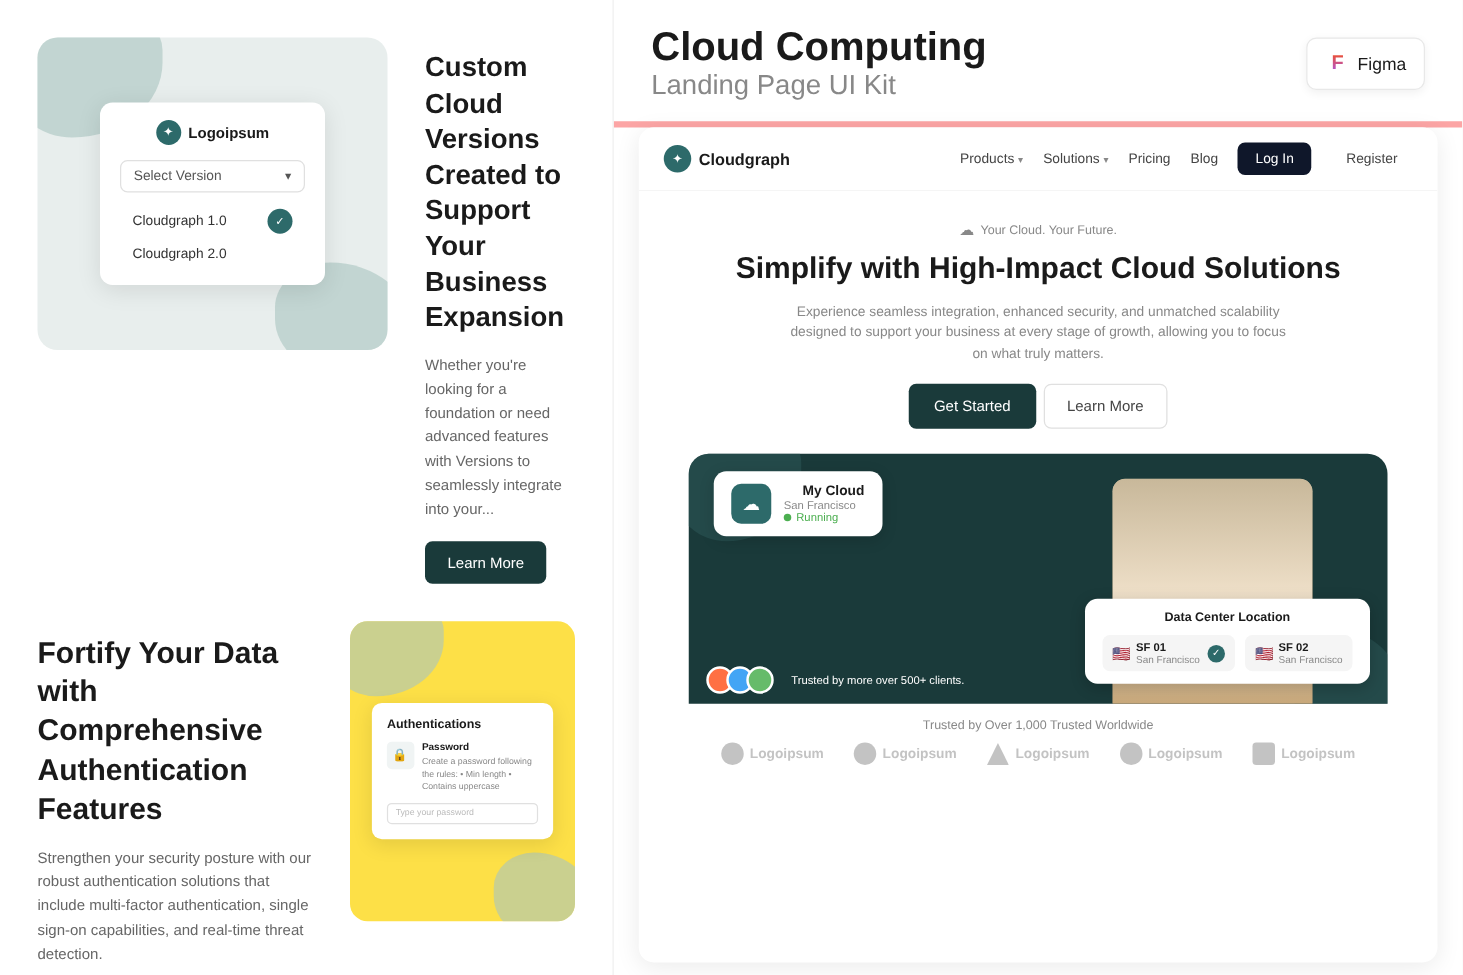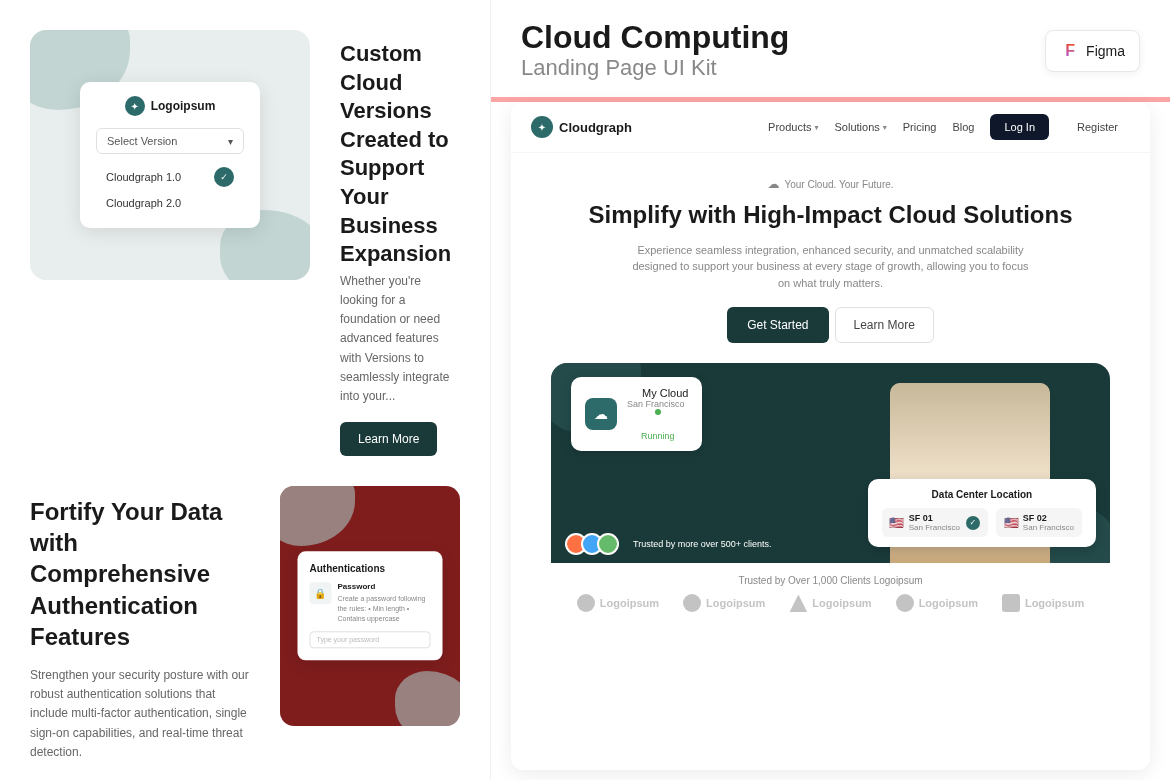--- a/index.html
+++ b/index.html
@@ -161,21 +161,21 @@
     .top-left-text {
       flex: 1;
       padding-top: 10px;
     }
 
     .section-heading {
       font-size: 22px;
       font-weight: 700;
       color: #1a1a1a;
       line-height: 1.3;
-      margin-bottom: 3px;
+      margin-bottom: 14px;
     }
 
     .section-body {
       font-size: 12px;
       color: #666;
       line-height: 1.6;
       margin-bottom: 16px;
     }
 
     .btn-learn-more {
@@ -214,21 +214,21 @@
     .auth-body {
       font-size: 12px;
       color: #666;
       line-height: 1.6;
       margin-bottom: 16px;
     }
 
     .auth-card-bg {
       width: 180px;
       height: 240px;
-      background: #7f1d1d;
+      background: #fde047;
       border-radius: 14px;
       position: relative;
       flex-shrink: 0;
       overflow: hidden;
     }
 
     .auth-blob-tl {
       position: absolute;
       top: -15px;
       left: -15px;
@@ -599,30 +599,29 @@
       color: #fff;
       font-size: 14px;
     }
 
     .cloud-card-text {
       text-align: left;
     }
 
     .cloud-card-name {
       font-size: 11px;
-      font-weight: 400;
+      font-weight: 700;
       color: #1a1a1a;
       padding-left: 15px;
     }
 
     .cloud-card-status {
       display: flex;
       align-items: center;
-      gap: 16px;
-      flex-direction: column;
+      gap: 4px;
     }
 
     .status-dot {
       width: 6px;
       height: 6px;
       background: #4caf50;
       border-radius: 50%;
     }
 
     .status-text {
@@ -958,21 +957,21 @@
               <div class="avatar-small avatar-1"></div>
               <div class="avatar-small avatar-2"></div>
               <div class="avatar-small avatar-3"></div>
             </div>
             <span class="trusted-text">Trusted by more over 500+ clients.</span>
           </div>
         </div>
       </div>
 
       <div class="trusted-clients-bar">
-        <div class="trusted-clients-label">Trusted by Over 1,000 Clients Logoipsum</div>
+        <div class="trusted-clients-label">Trusted by Over 1,000 Trusted Worldwide</div>
         <div class="client-logos-row">
           <div class="client-logo">
             <div class="client-logo-icon"></div>
             <span class="client-logo-text">Logoipsum</span>
           </div>
           <div class="client-logo">
             <div class="client-logo-icon"></div>
             <span class="client-logo-text">Logoipsum</span>
           </div>
           <div class="client-logo">

